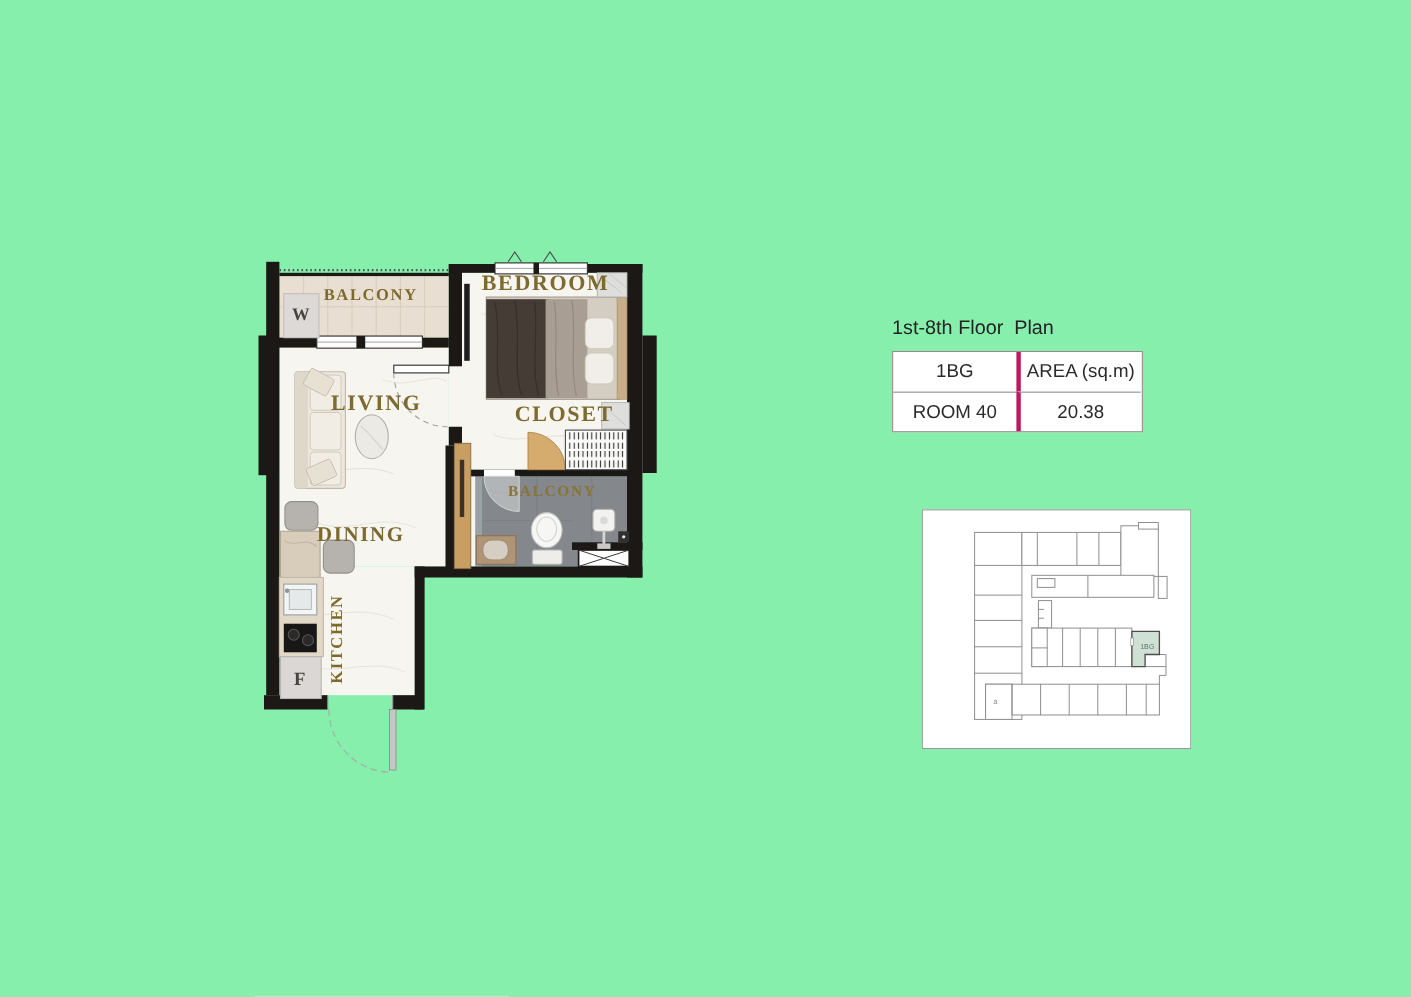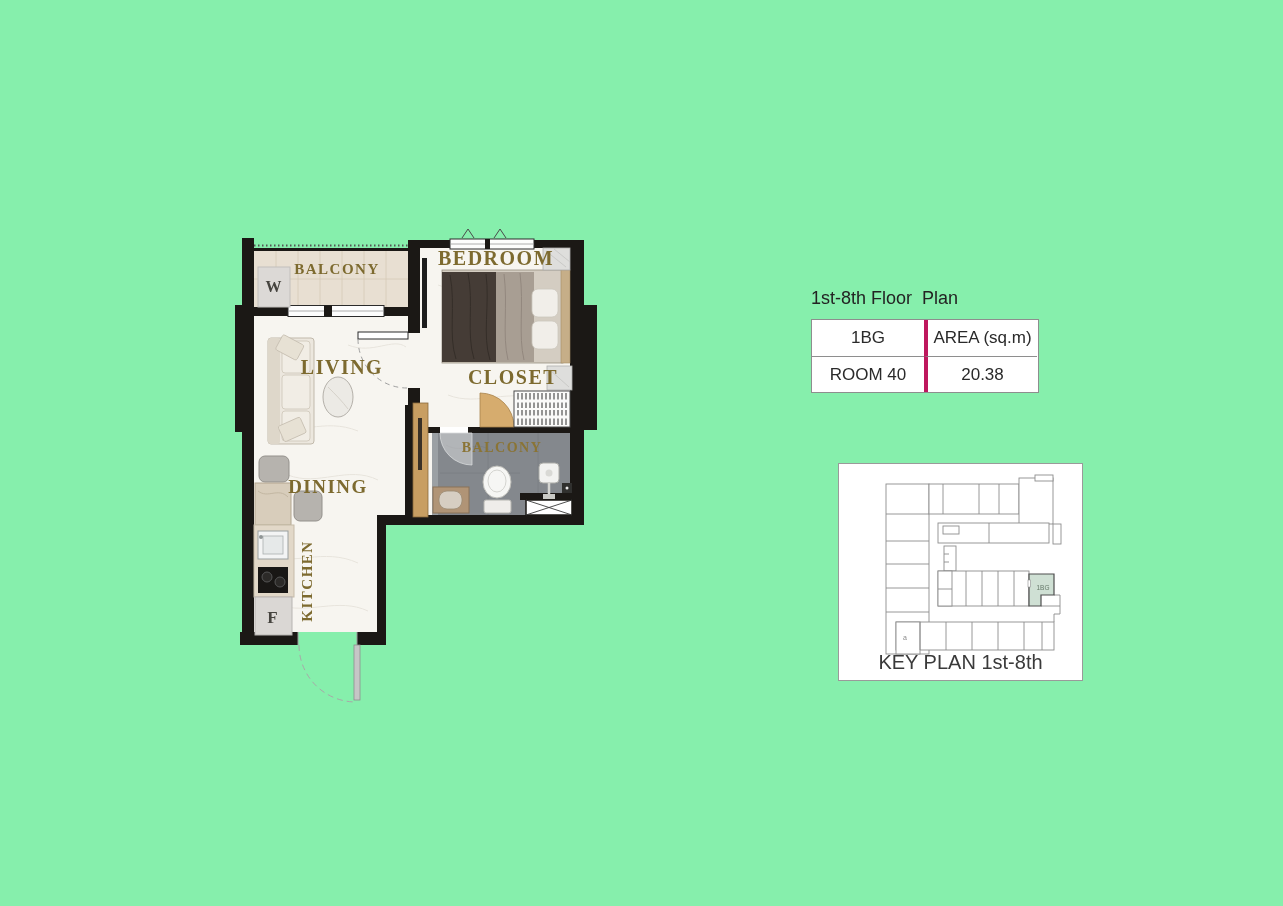--- a/index.html
+++ b/index.html
@@ -278,16 +278,15 @@
         <line x1="159" y1="158" x2="159" y2="186"></line>
         <line x1="185" y1="158" x2="185" y2="186"></line>
         <line x1="203" y1="158" x2="203" y2="186"></line>
       </g>
 
       <path d="M190,110 L215,110 L215,131 L202,131 L202,142 L190,142 Z" fill="#cfe0d4" stroke="#4e4e4e" stroke-width="1.2"></path>
       <rect x="189" y="116" width="2.5" height="7" fill="#fff" stroke="#8d8d8d" stroke-width="0.6"></rect>
       <text x="204" y="126" font-size="6.5" fill="#66796a" text-anchor="middle" font-family="Liberation Sans, sans-serif">1BG</text>
       <text x="64" y="176" font-size="7" fill="#8a8a8a" font-family="Liberation Sans, sans-serif">a</text>
     </svg>
-    <div class="caption">KEY PLAN 1st-8th</div>
   </div>
 
 </div>
 
 </body></html>

